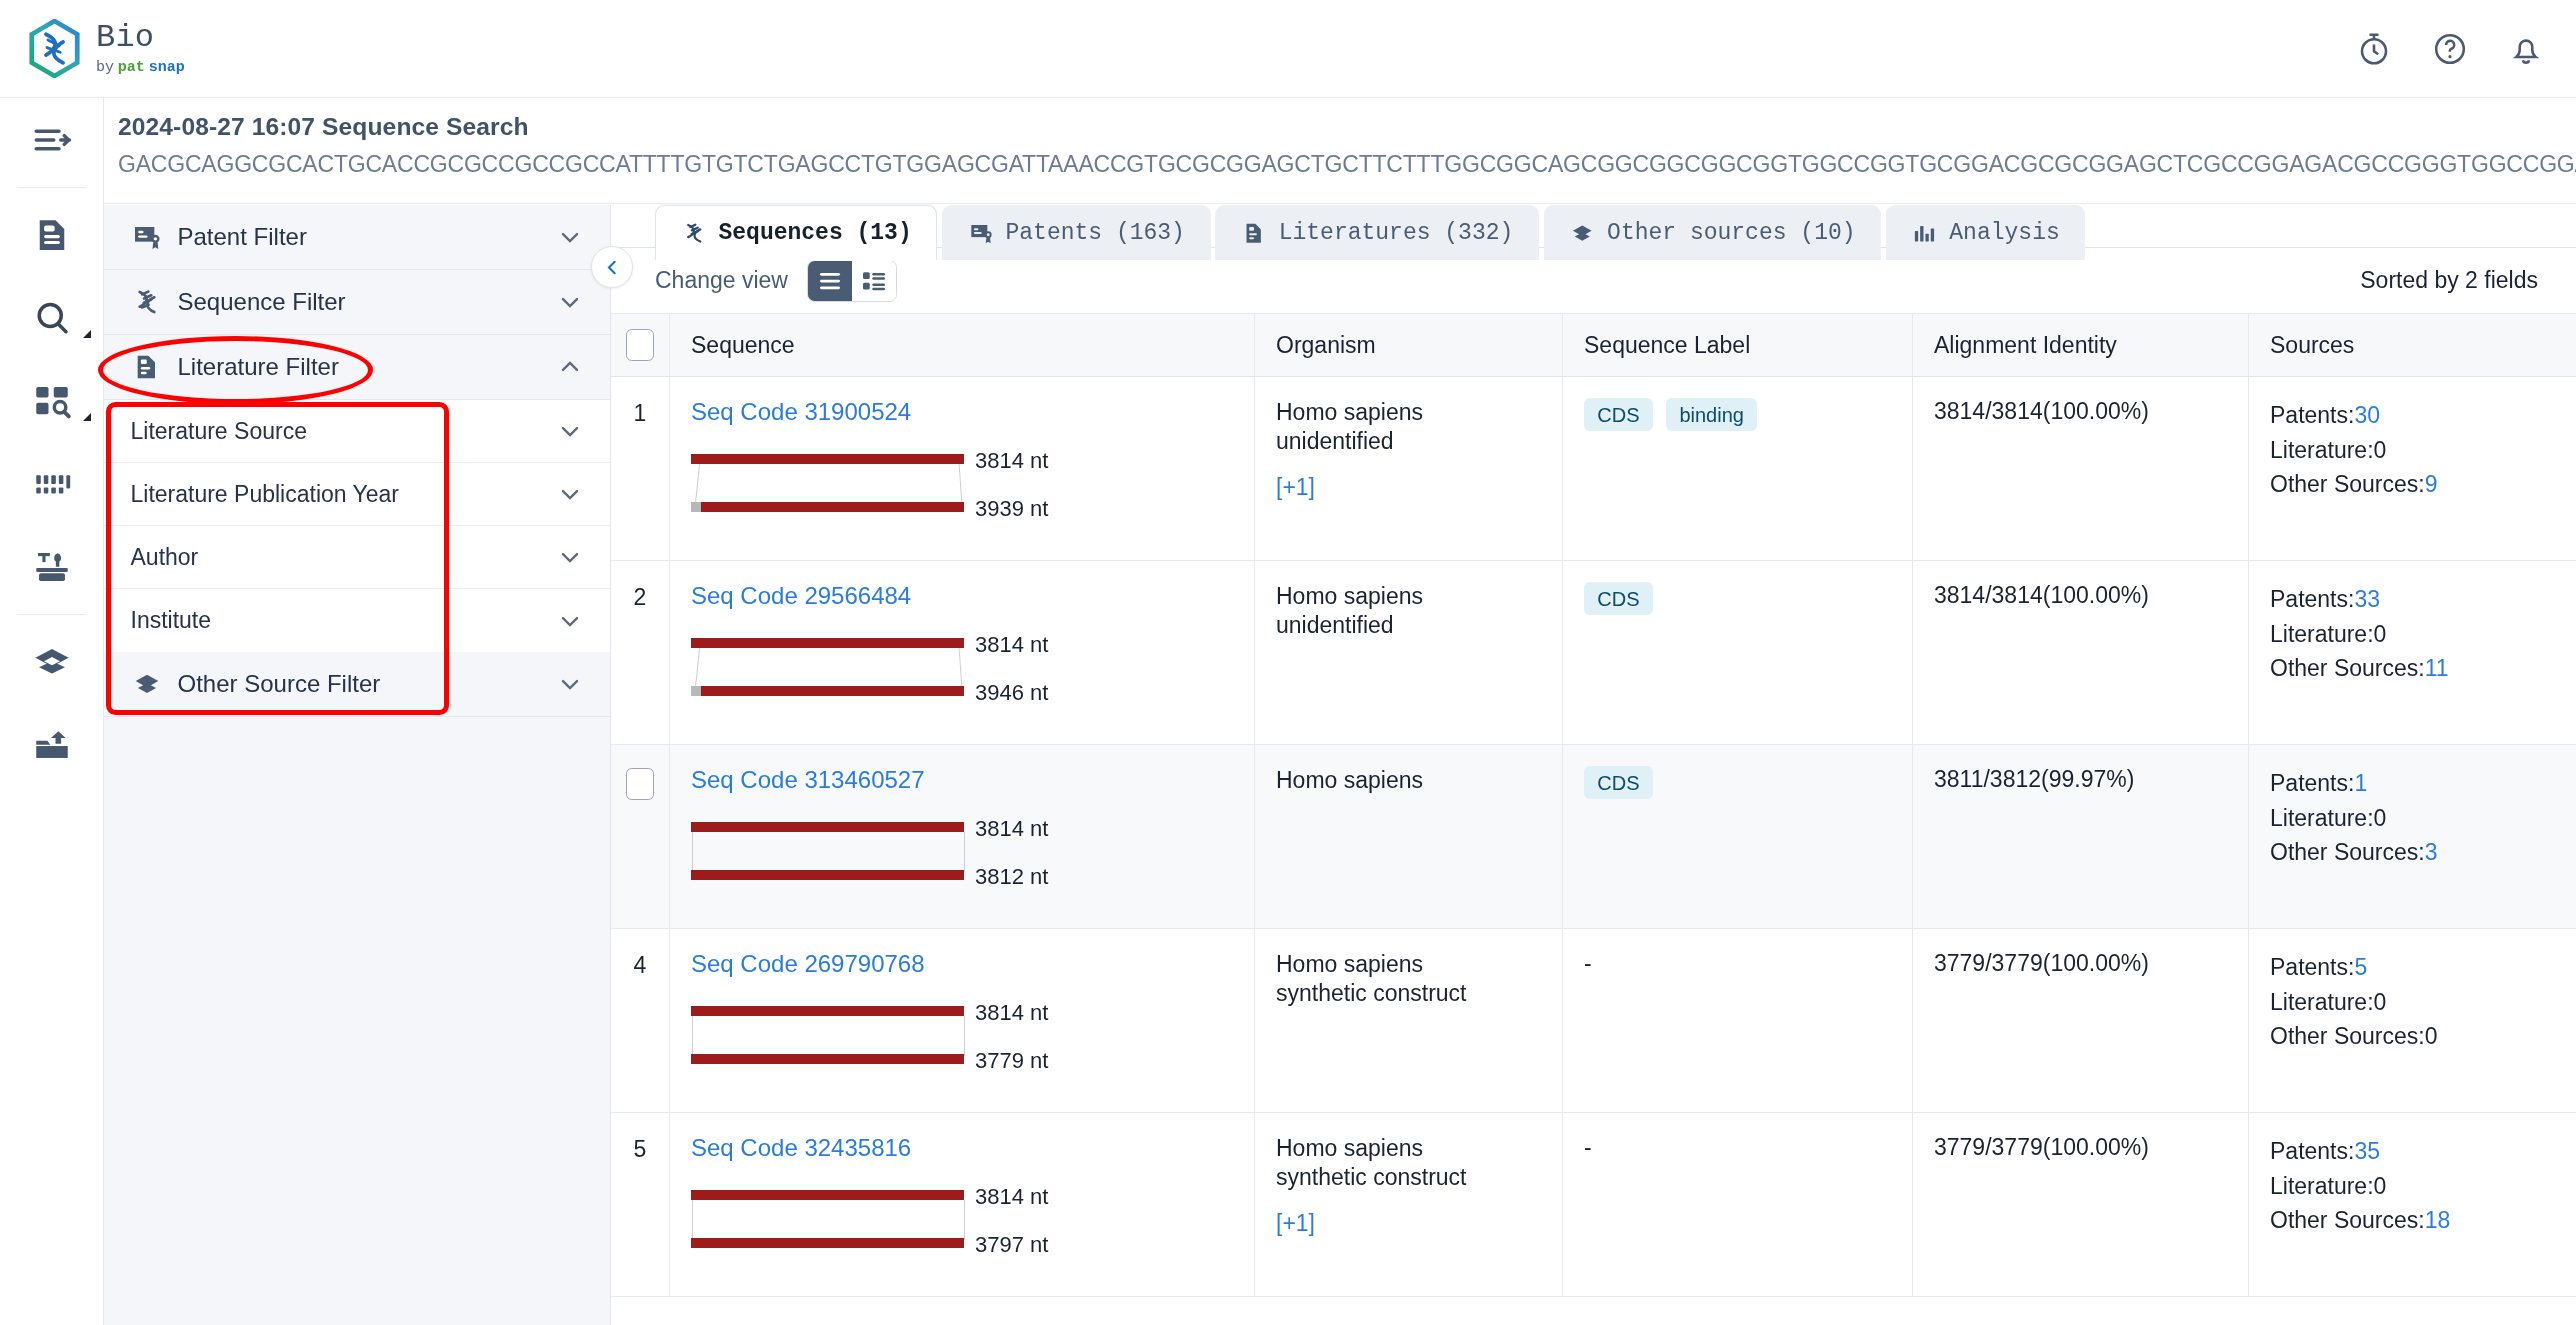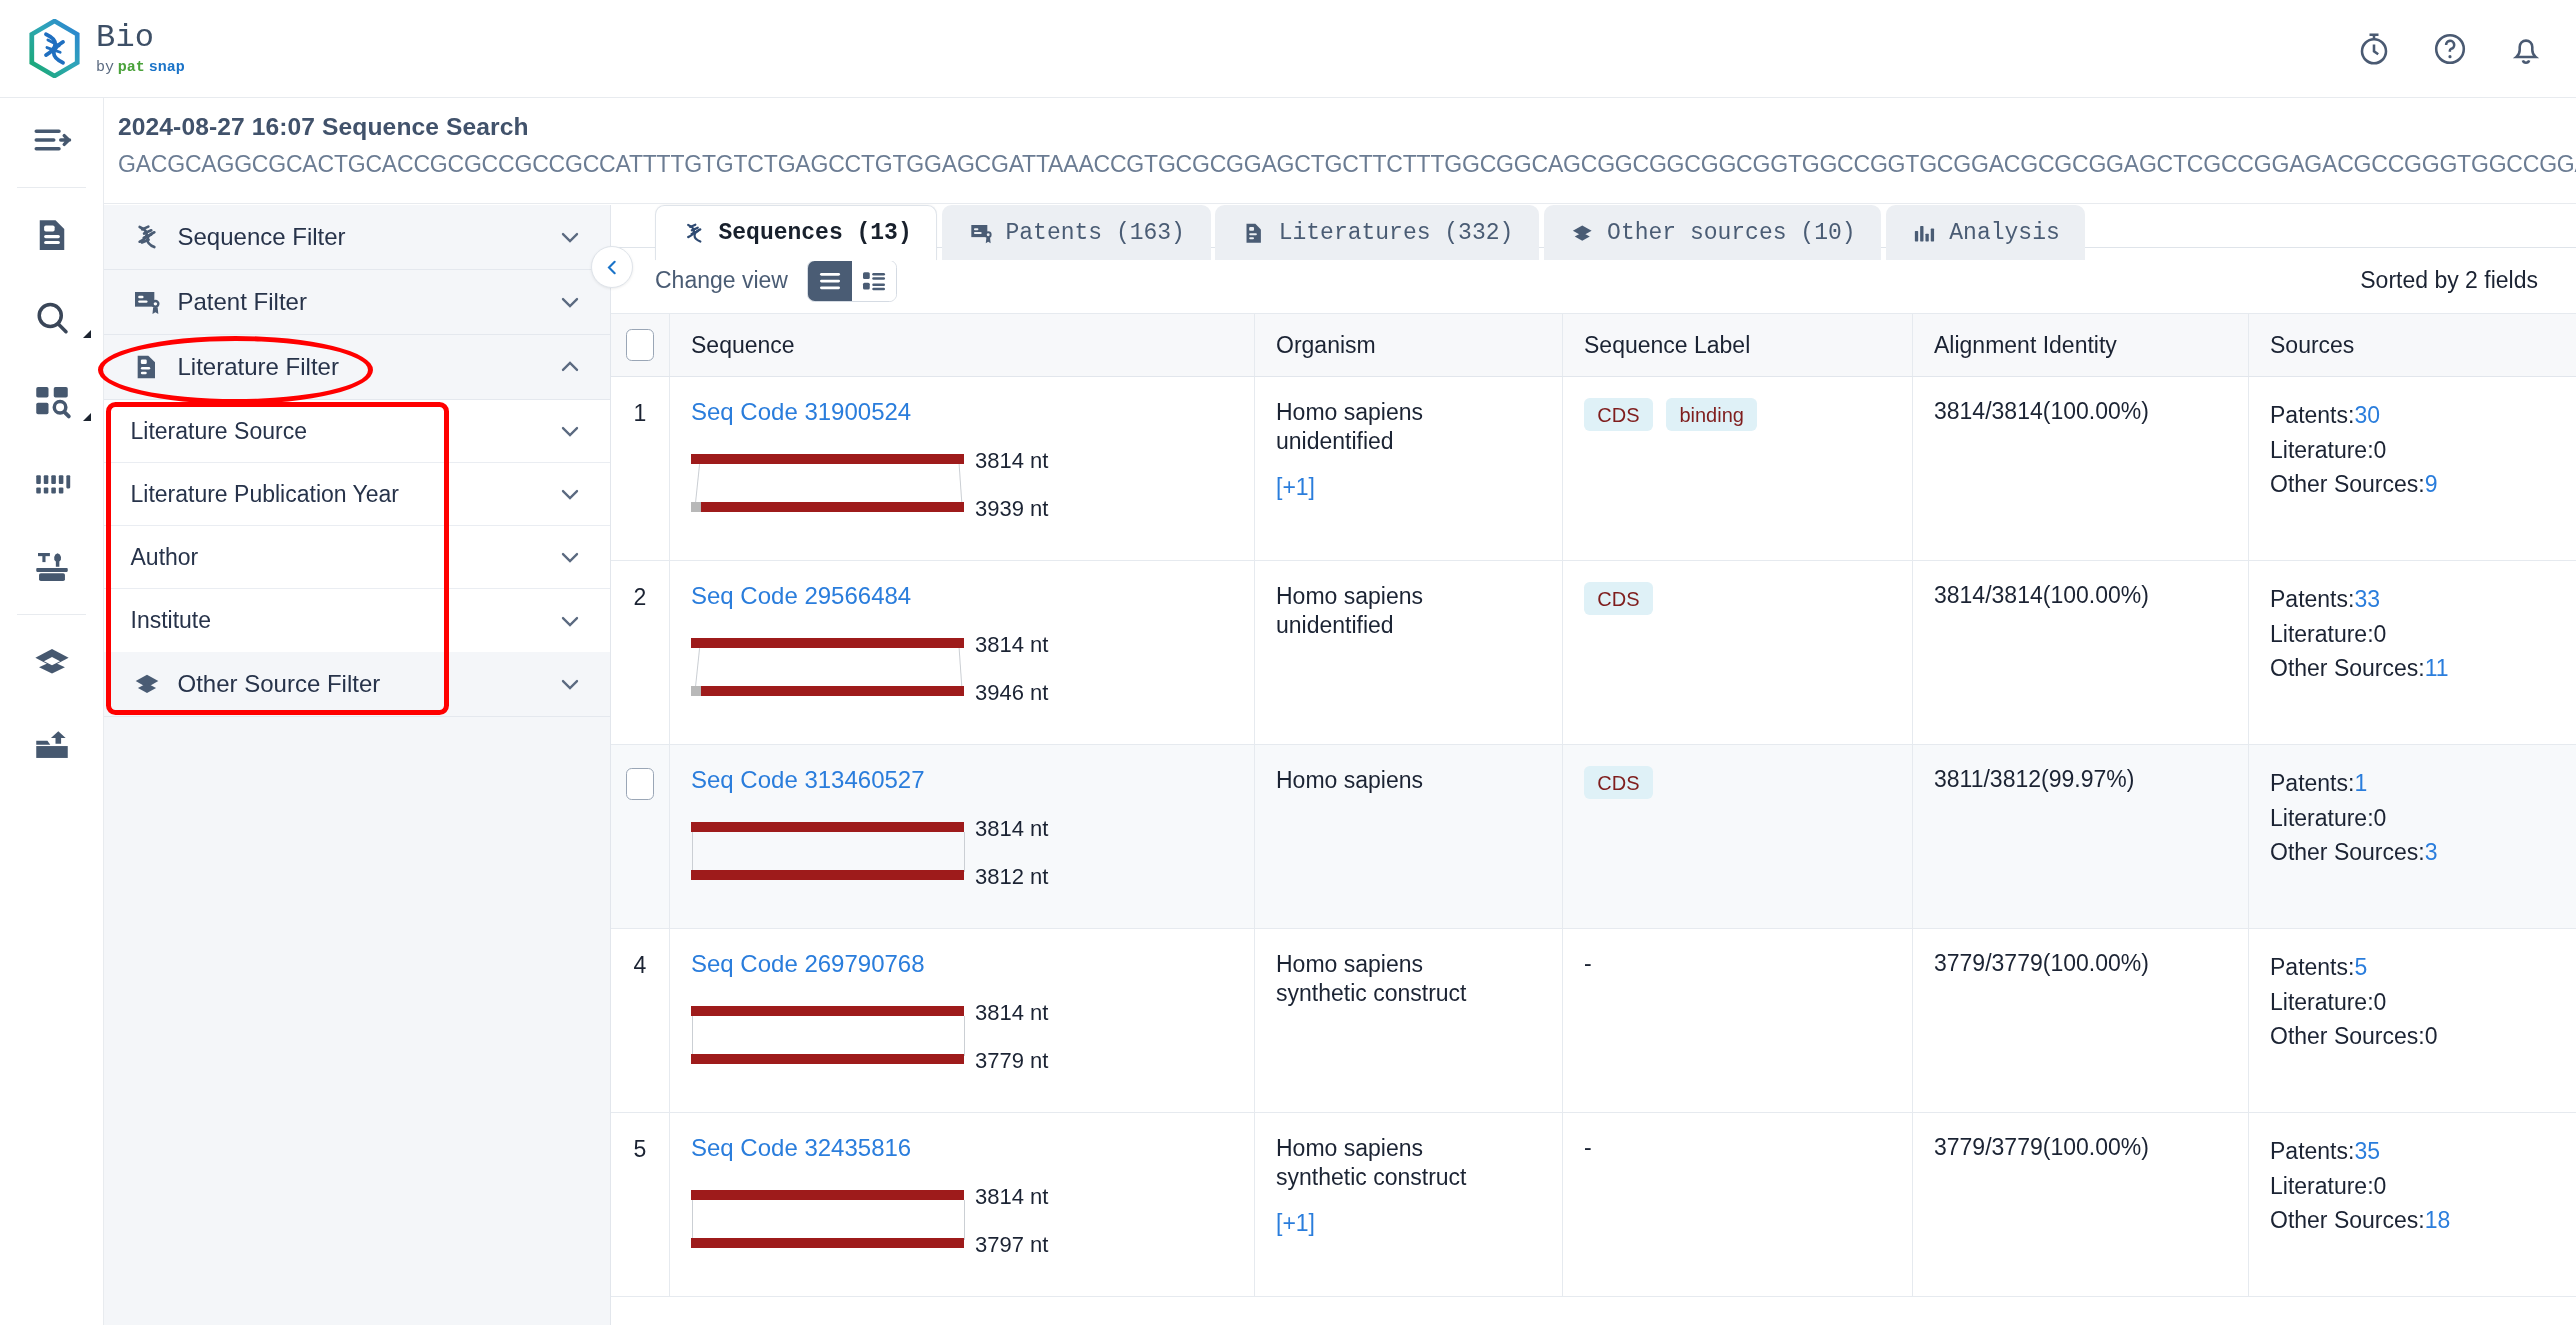--- a/index.html
+++ b/index.html
@@ -186,21 +186,21 @@
   }
   .nt-top { top: -5.7px; }
   .nt-bot { top: 42px; }
   .stub { position: absolute; left: 0; width: 9.5px; height: 10.4px; background: #b8b8b8; }
 
   .org-line { font-size: 23px; color: #1b2333; line-height: 1.28; }
   .plusone { color: #2a7ddc; font-size: 23px; margin-top: 17px; display: inline-block; cursor: pointer; }
 
   .chips { display: flex; gap: 13.3px; flex-wrap: wrap; }
   .chip {
-    background: #dff1f7; color: #7f1d1d; font-size: 20px;
+    background: #dff1f7; color: #0c4a6e; font-size: 20px;
     padding: 6.6px 13.3px; border-radius: 5.7px; line-height: 1;
   }
   .dash { font-size: 23px; color: #1b2333; }
 
   .src-line { font-size: 23px; color: #1b2333; line-height: 1.5; }
   .src-line .n { color: #2a7ddc; cursor: pointer; }
   .src-line .n0 { color: #1b2333; }
 </style>
 </head>
 <body>
@@ -324,41 +324,41 @@
   </div>
 
   <div class="searchhead">
     <div class="sh-title">2024-08-27 16:07 Sequence Search</div>
     <div class="sh-seq">GACGCAGGCGCACTGCACCGCGCCGCCGCCATTTTGTGTCTGAGCCTGTGGAGCGATTAAACCGTGCGCGGAGCTGCTTCTTTGGCGGCAGCGGCGGCGGCGGTGGCCGGTGCGGACGCGCGGAGCTCGCCGGAGACGCCGGGTGGCCGGAGCG</div>
   </div>
 
   <div class="filters">
 
     <div class="frow">
-      <svg class="ficon" viewBox="0 0 24 24" fill="none" stroke="#4a5c74" stroke-width="2" stroke-linecap="round">
-        <path d="M6.5 4.5c7 3 7 8 0 11"></path>
-          <path d="M17.5 8.5c-7 3-7 8 0 11"></path>
-        <path d="M8.4 6.3 13 4.2M9.8 9.4l5.4-2.4M9.6 12.6l5.6-2.4M8.2 16.1l5-2.1"></path>
-      </svg>
-      <span class="flabel">Sequence Filter</span>
-      <svg class="chev" viewBox="0 0 24 24" fill="none" stroke="currentColor" stroke-width="2" stroke-linecap="round">
-          <path d="M6 9.5 12 15.5 18 9.5"></path>
-        </svg>
-    </div>
-
-    <div class="frow">
       <svg class="ficon" viewBox="0 0 24 24" fill="#4a5c74">
         <path d="M3 4.5h14.5v11H3z"></path>
           <rect x="5.4" y="7.4" width="4" height="1.8" rx=".9" fill="#fff"></rect>
         <rect x="5.4" y="10.8" width="7" height="1.8" rx=".9" fill="#fff"></rect>
         <circle cx="18.3" cy="13.4" r="3.1"></circle>
           <circle cx="18.3" cy="13.4" r="1.3" fill="#fff"></circle>
         <path d="M16.6 16.2 16.1 21l2.2-1.4 2.2 1.4-.5-4.8z"></path>
       </svg>
       <span class="flabel">Patent Filter</span>
+      <svg class="chev" viewBox="0 0 24 24" fill="none" stroke="currentColor" stroke-width="2" stroke-linecap="round">
+          <path d="M6 9.5 12 15.5 18 9.5"></path>
+        </svg>
+    </div>
+
+    <div class="frow">
+      <svg class="ficon" viewBox="0 0 24 24" fill="none" stroke="#4a5c74" stroke-width="2" stroke-linecap="round">
+        <path d="M6.5 4.5c7 3 7 8 0 11"></path>
+          <path d="M17.5 8.5c-7 3-7 8 0 11"></path>
+        <path d="M8.4 6.3 13 4.2M9.8 9.4l5.4-2.4M9.6 12.6l5.6-2.4M8.2 16.1l5-2.1"></path>
+      </svg>
+      <span class="flabel">Sequence Filter</span>
       <svg class="chev" viewBox="0 0 24 24" fill="none" stroke="currentColor" stroke-width="2" stroke-linecap="round">
           <path d="M6 9.5 12 15.5 18 9.5"></path>
         </svg>
     </div>
 
     <div class="frow">
       <svg class="ficon" viewBox="0 0 24 24" fill="#4a5c74">
         <path d="M5 3.5h8l5 5v12H5z"></path>
           <rect x="7.4" y="6.4" width="4.4" height="3.4" rx=".9" fill="#fff"></rect>
         <rect x="7.4" y="12" width="7" height="1.9" rx=".95" fill="#fff"></rect>

